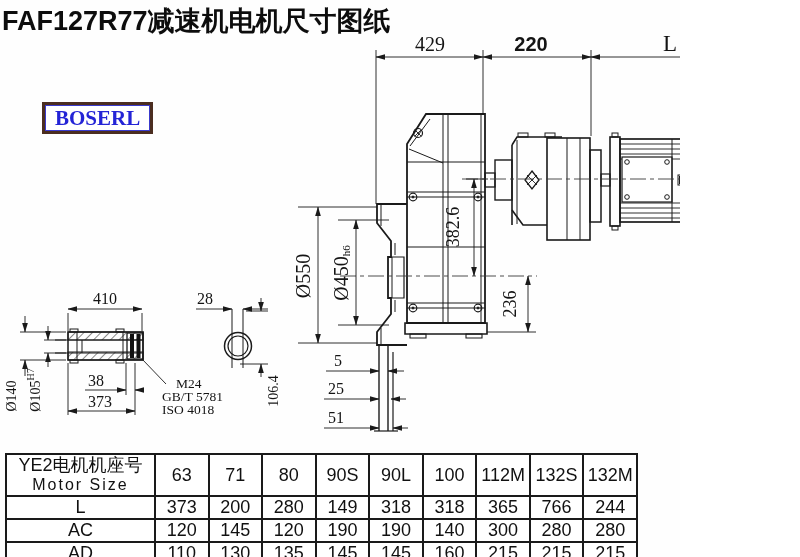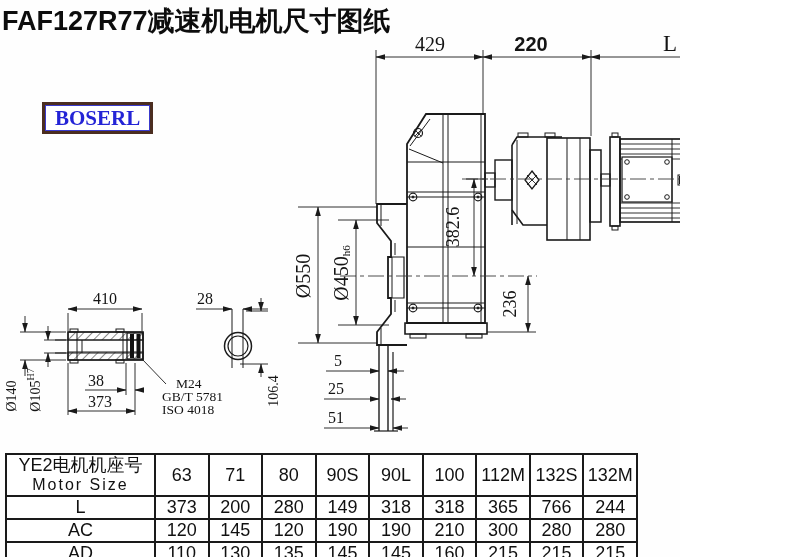--- a/index.html
+++ b/index.html
@@ -270,21 +270,21 @@
     <td>766</td>
     <td>244</td>
   </tr>
   <tr>
     <td>AC</td>
     <td>120</td>
     <td>145</td>
     <td>120</td>
     <td>190</td>
     <td>190</td>
-    <td>210</td>
+    <td>140</td>
     <td>300</td>
     <td>280</td>
     <td>280</td>
   </tr>
   <tr>
     <td>AD</td>
     <td>110</td>
     <td>130</td>
     <td>135</td>
     <td>145</td>

